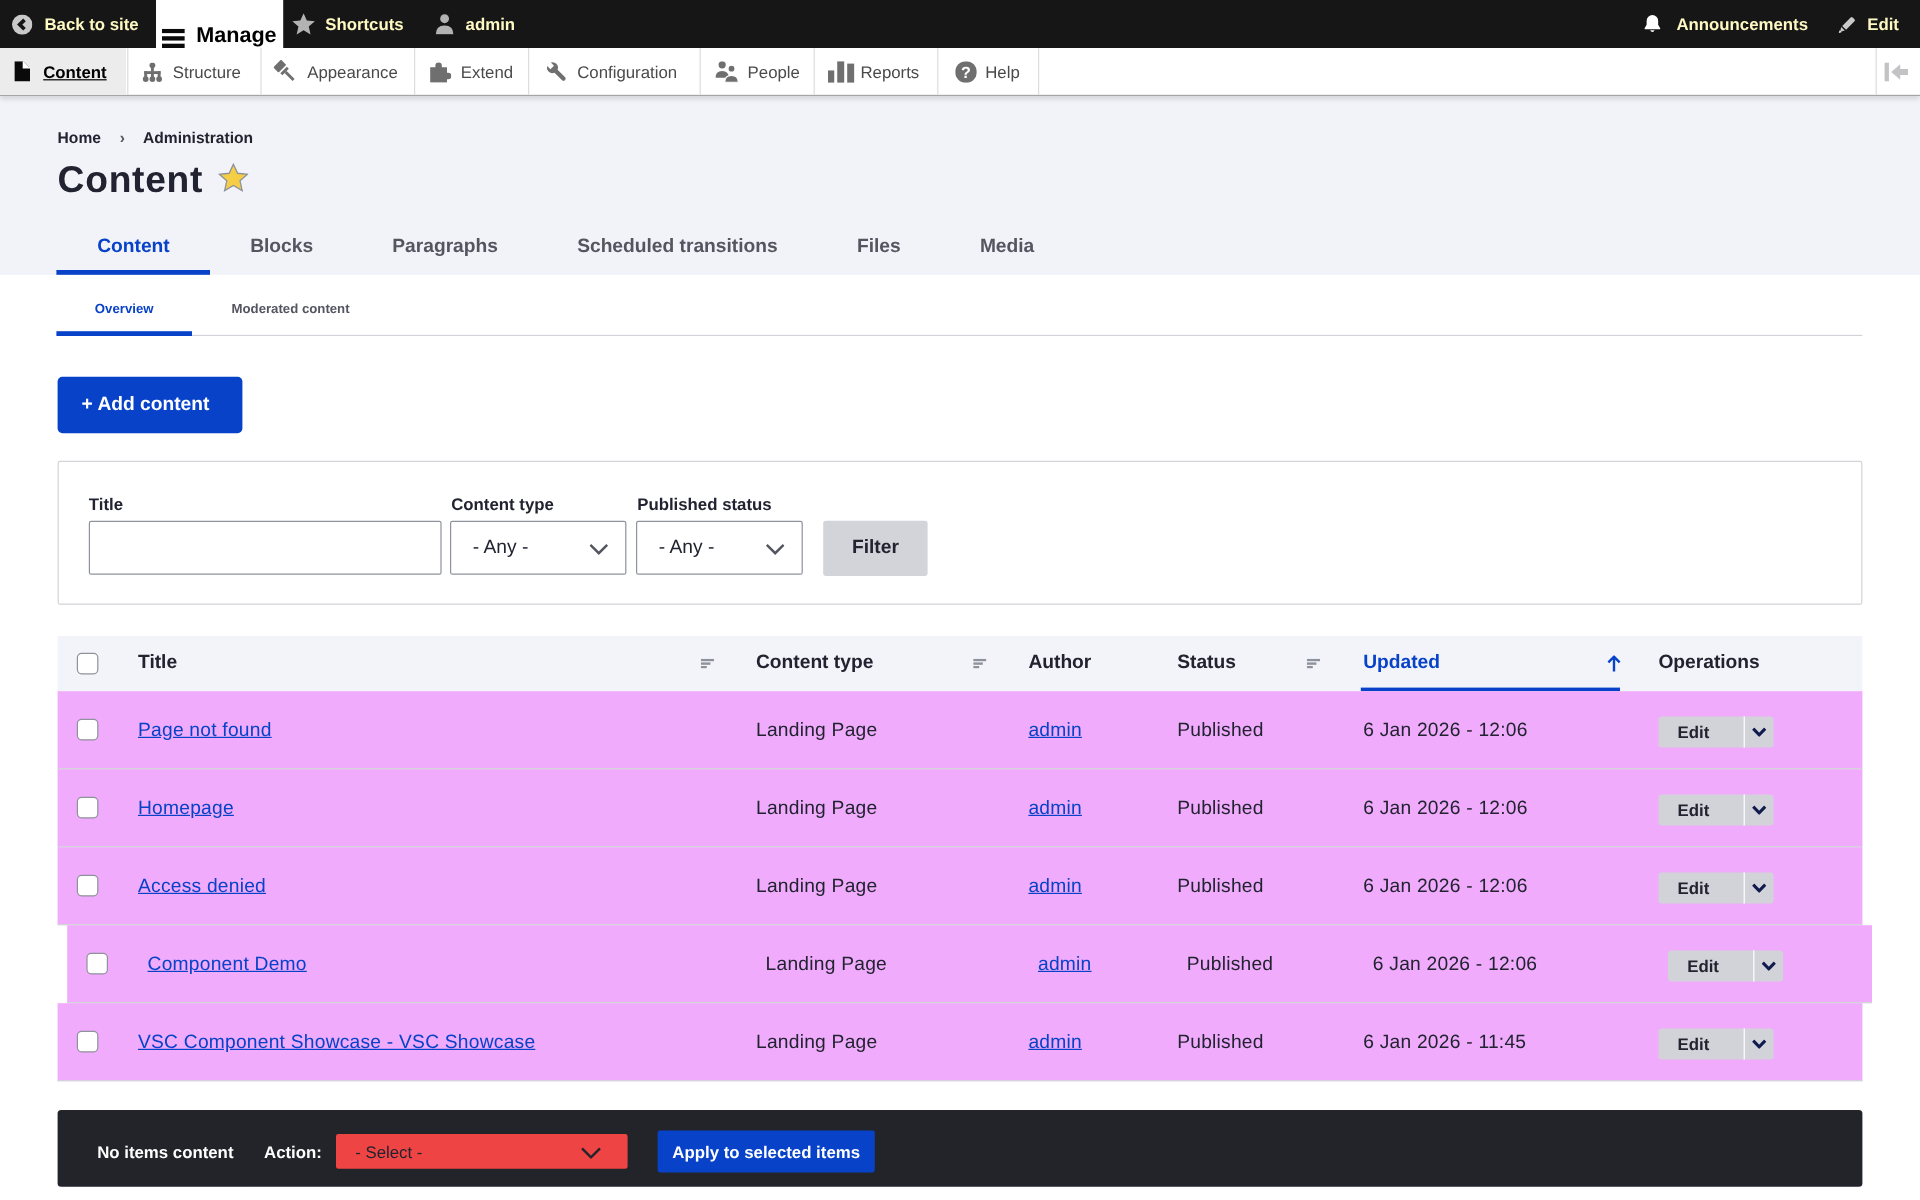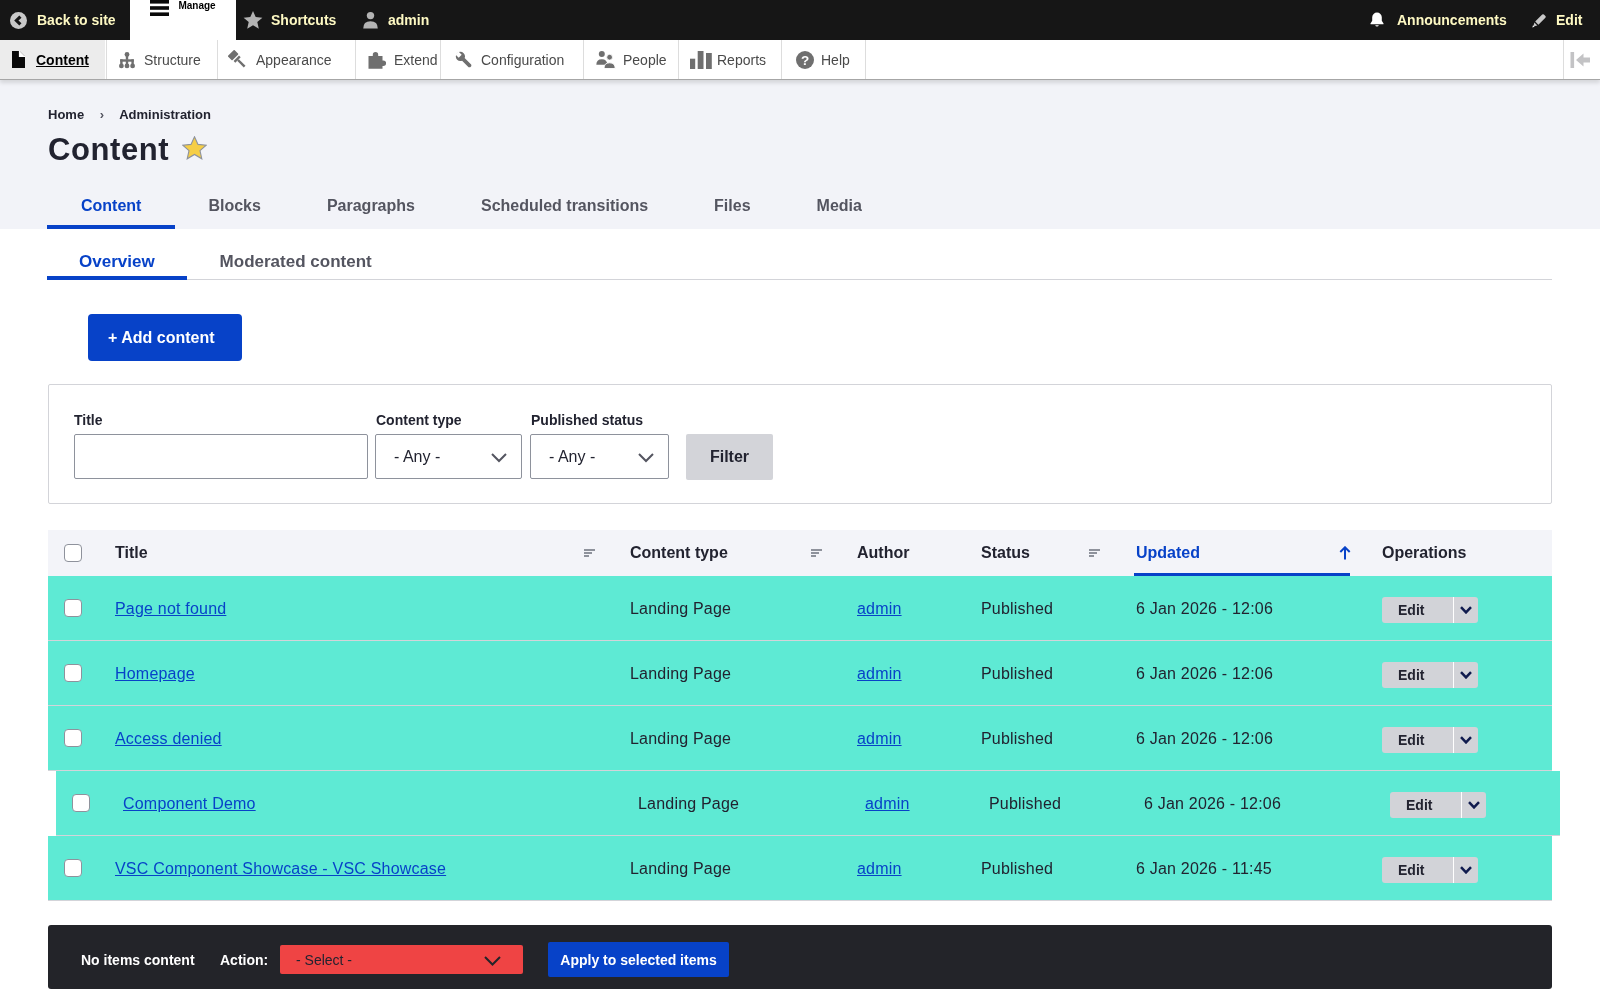--- a/index.html
+++ b/index.html
@@ -1,20 +1,20 @@
 <!DOCTYPE html>
 <html><head>
 <meta charset="utf-8">
 <style>
 * { margin:0; padding:0; box-sizing:border-box; }
 html,body { width:1600px; height:1000px; font-family:"Liberation Sans",sans-serif; background:#fff; overflow:hidden; }
 
 .tb1 { position:absolute; left:0; top:0; width:1600px; height:40px; background:#161616; z-index:30; }
 .tb1 .item { position:absolute; top:0; height:40px; display:flex; align-items:center; color:#fef9c3; font-weight:bold; font-size:14px; }
-.manage-tab { position:absolute; left:130px; top:0; width:106px; height:40px; background:#fff; color:#000; display:flex; align-items:flex-start; justify-content:center; font-weight:bold; font-size:10px; z-index:31; }
+.manage-tab { position:absolute; left:130px; top:0; width:106px; height:40px; background:#fff; color:#000; display:flex; align-items:flex-end; justify-content:center; font-weight:bold; font-size:18px; z-index:31; }
 
 .tb2 { position:absolute; left:0; top:40px; width:1600px; height:40px; background:#fff; border-bottom:1px solid #a6a6a6; box-shadow:0 3px 4px rgba(0,0,0,0.12); z-index:25; }
 .tb2 .mi { position:absolute; top:0; height:39px; font-size:14px; color:#4a4a4a; border-left:1px solid #ddd; }
 .tb2 .mi svg { position:absolute; }
 .tb2 .mi span { position:absolute; top:12px; white-space:nowrap; }
 .tb2 .mi.first { border-left:none; background:#ececec; }
 .tb2 .mi.first .lbl { font-weight:bold; text-decoration:underline; color:#000; }
 
 .header-region { position:absolute; left:0; top:80px; width:1600px; height:149px; background:#f2f3f8; }
 .breadcrumb { position:absolute; left:48px; top:107px; font-size:13px; font-weight:bold; color:#222330; }
@@ -22,38 +22,38 @@
 h1.pgtitle { position:absolute; left:48px; top:132px; font-size:31px; font-weight:bold; color:#222330; letter-spacing:0.6px; }
 .star { position:absolute; left:182px; top:136px; }
 
 .ptabs { position:absolute; left:47px; top:194px; display:flex; }
 .ptabs .pt { position:relative; padding:3px 33px 0; height:35px; display:flex; align-items:flex-start; font-size:16px; font-weight:bold; color:#545560; box-sizing:border-box; }
 .ptabs .pt.first { padding:3px 34px 0; }
 .ptabs .pt.active { color:#0742c8; }
 .ptabs .pt.active:after { content:""; position:absolute; left:0; right:0; bottom:0; height:4px; background:#0742c8; }
 
 .stabs { position:absolute; left:47px; top:243px; display:flex; z-index:2; }
-.stabs .st { position:relative; padding:9px 33px 0; height:37px; display:flex; align-items:flex-start; font-size:17px; font-weight:bold; color:#545560; box-sizing:border-box; }
+.stabs .st { position:relative; padding:9px 33px 0; height:37px; display:flex; align-items:flex-start; font-size:11px; font-weight:bold; color:#545560; box-sizing:border-box; }
 .stabs .st.first { padding:9px 32px 0; }
 .stabs .st.active { color:#0742c8; }
 .stabs .st.active:after { content:""; position:absolute; left:0; right:0; bottom:0; height:4px; background:#0742c8; }
 .stabs-border { position:absolute; left:48px; top:279px; width:1504px; height:1px; background:#d3d4d9; }
 
-.btn-add { position:absolute; left:48px; top:314px; width:154px; height:47px; background:#0742c8; border-radius:4px; color:#fff; font-size:16px; font-weight:bold; display:flex; align-items:center; padding-left:20px; box-sizing:border-box;margin-left:40px; }
+.btn-add { position:absolute; left:48px; top:314px; width:154px; height:47px; background:#0742c8; border-radius:4px; color:#fff; font-size:16px; font-weight:bold; display:flex; align-items:center; padding-left:20px; box-sizing:border-box; }
 
 .fcard { position:absolute; left:48px; top:384px; width:1504px; height:120px; background:#fff; border:1px solid #d3d4d9; border-radius:2px; }
 .fcard label { position:absolute; top:27px; font-size:14px; font-weight:bold; color:#222330; }
 .finput { position:absolute; top:49px; height:45px; background:#fff; border:1px solid #8e929c; border-radius:2px; }
 .fselect { position:absolute; top:49px; height:45px; background:#fff; border:1px solid #8e929c; border-radius:2px; font-size:16px; color:#222330; display:flex; align-items:center; padding-left:18px; }
 .btn-filter { position:absolute; left:637px; top:49px; width:87px; height:46px; background:#d3d4d9; border-radius:2px; color:#222330; font-size:16px; font-weight:bold; display:flex; align-items:center; justify-content:center; }
 
 .tbl { position:absolute; left:48px; top:530px; width:1504px; }
 .thead { position:absolute; left:0; top:0; width:1504px; height:46px; background:#f3f4f9; }
 .th { position:absolute; top:0; height:46px; display:flex; align-items:center; font-size:16px; font-weight:bold; color:#222330; }
-.row { position:absolute; left:0; width:1504px; height:65px; border-bottom:1px solid #d3d4d9; background:#5eead4; }
+.row { position:absolute; left:0; width:1504px; height:65px; border-bottom:1px solid #d3d4d9; background:#f0abfc; }
 .cell { position:absolute; top:0; height:65px; display:flex; align-items:center; font-size:16px; color:#222330; letter-spacing:0.2px; }
 a.tlink { color:#0742c8; text-decoration:underline; }
 .cb { position:absolute; width:18px; height:18px; border:1px solid #8e929c; border-radius:4px; background:#fff; }
 .editbtn { position:absolute; left:1334px; top:21px; width:96px; height:26px; background:#d2d3d8; border-radius:3px; display:flex; }
 .editbtn .e1 { width:72px; display:flex; align-items:center; padding-left:16px; font-size:14px; font-weight:bold; color:#222330; border-right:1px solid #fff; box-sizing:border-box; }
 .editbtn .e2 { flex:1; display:flex; align-items:center; justify-content:center; }
 
 .bbar { position:absolute; left:48px; top:925px; width:1504px; height:64px; background:#232429; border-radius:3px; color:#fff; }
 .bbar .nis { position:absolute; left:33px; top:27px; font-size:14px; font-weight:bold; }
 .bbar .act { position:absolute; left:172px; top:27px; font-size:14px; font-weight:bold; }
@@ -135,21 +135,21 @@
   <div class="mi" style="left:217px; width:128px;">
     <svg style="left:10px; top:10px;" width="20" height="20" viewBox="0 0 20 20" fill="#6f6f6f">
         <g transform="rotate(-45 10 10)">
           <rect x="5.4" y="0" width="9.2" height="6.2" rx="0.8"></rect>
           <rect x="6.2" y="7.6" width="7.6" height="2.4"></rect>
           <rect x="8.8" y="10" width="2.4" height="9.4"></rect>
         </g>
       </svg>
     <span style="left:38px;">Appearance</span>
   </div>
-  <div class="mi" style="left:355px; width:95px;">
+  <div class="mi" style="left:345px; width:95px;">
     <svg style="left:11px; top:10px;" width="19" height="19" viewBox="0 0 19 19" fill="#6f6f6f">
         <path d="M1.5 6 h4.3 v-1.2 a2.7 2.7 0 1 1 5.4 0 v1.2 h4.3 v4.6 h0.9 a2.7 2.7 0 1 1 0 5.4 h-0.9 v2.8 h-14z"></path>
       </svg>
     <span style="left:38px;">Extend</span>
   </div>
   <div class="mi" style="left:440px; width:143px;">
     <svg style="left:13px; top:10px;" width="20" height="20" viewBox="0 0 20 20" fill="#6f6f6f">
         <g transform="rotate(-45 10 10)">
           <path d="M10 0.3 a4.6 4.6 0 0 1 4.6 4.6 a4.6 4.6 0 0 1 -2.8 4.2 v9.2 a1.9 1.9 0 0 1 -3.6 0 v-9.2 a4.6 4.6 0 0 1 -2.8-4.2 a4.6 4.6 0 0 1 4.6-4.6z"></path>
           <rect x="7.9" y="0" width="4.2" height="4.6" fill="#fff"></rect>

